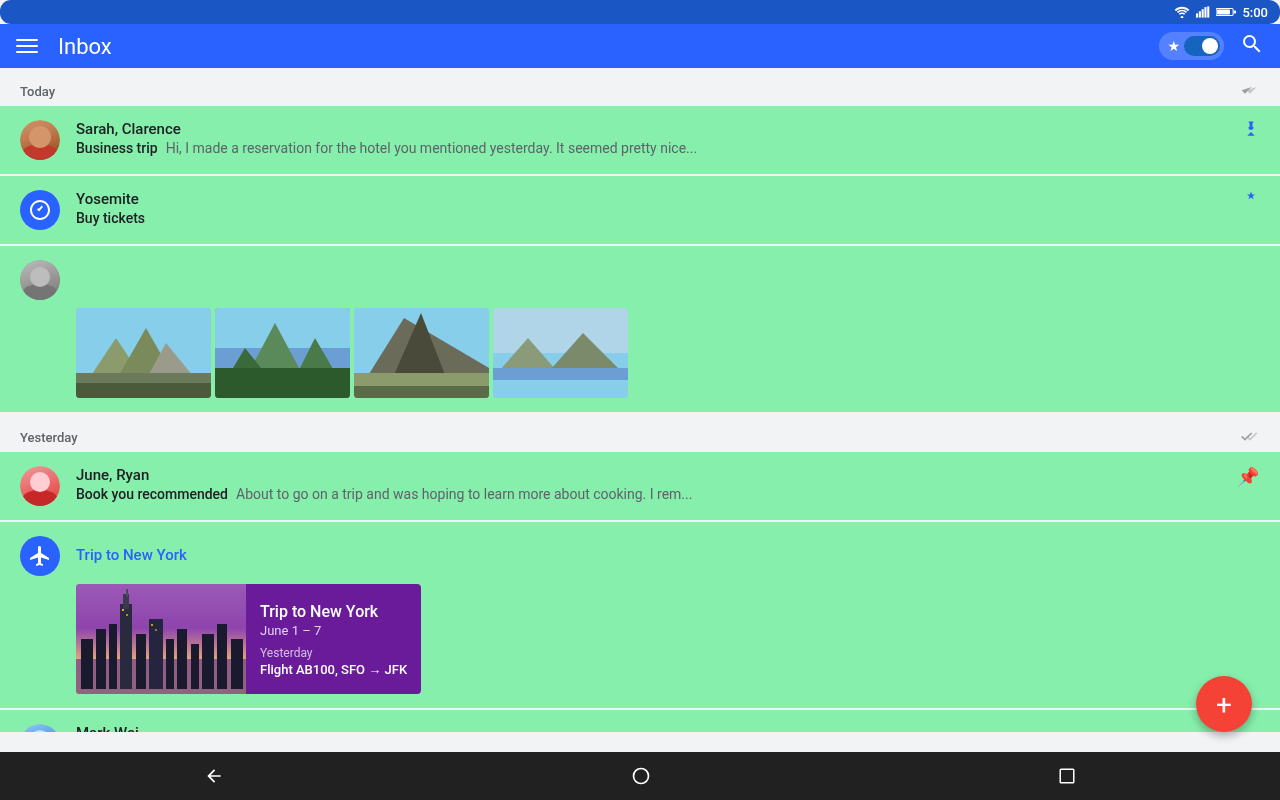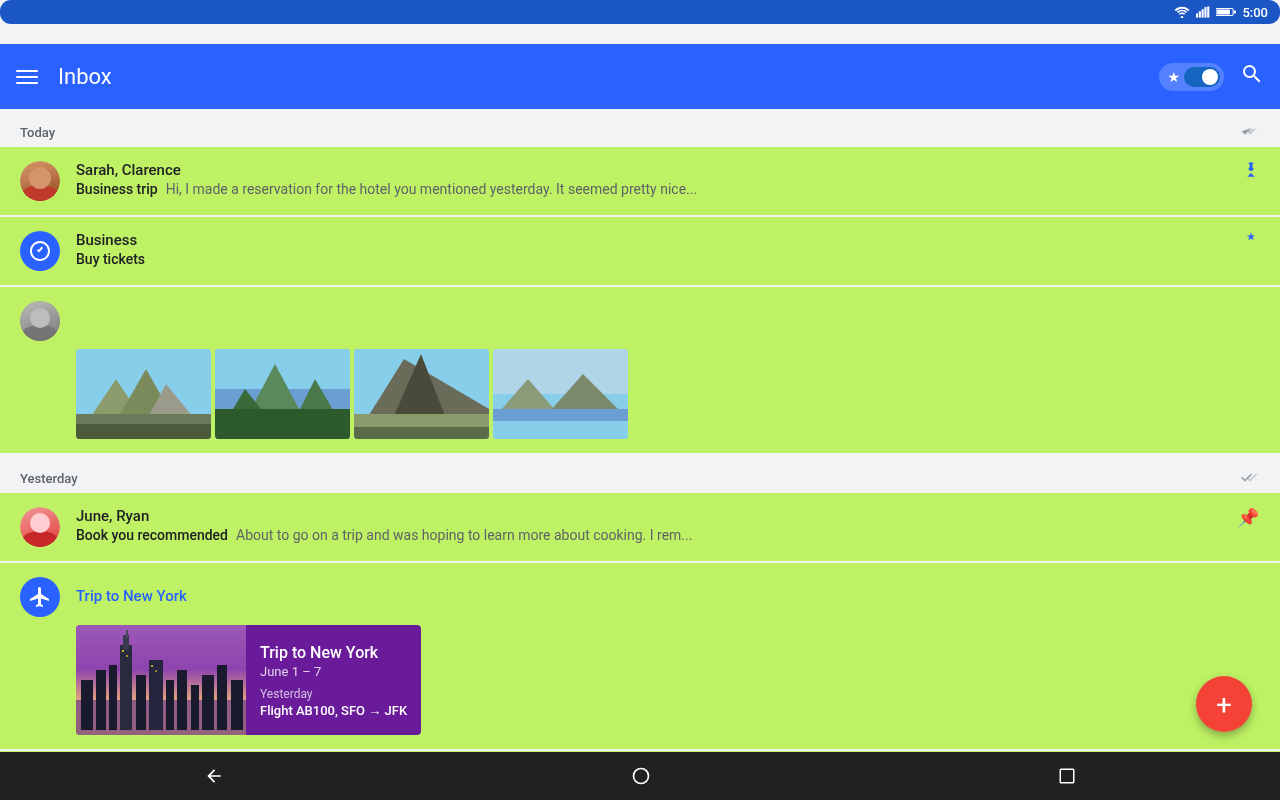--- a/index.html
+++ b/index.html
@@ -31,27 +31,26 @@
     }
     .status-time {
       color: white;
       font-size: 13px;
       font-weight: 500;
     }
 
     
     .app-bar {
       width: 100%;
-      height: 65px;
+      height: 44px;
       background: #2962ff;
       display: flex;
       align-items: center;
       padding: 0 16px;
       gap: 20px;
-      margin-top: 20px;
     }
     .hamburger-icon {
       color: white;
       font-size: 20px;
       cursor: pointer;
       display: flex;
       flex-direction: column;
       gap: 4px;
     }
     .hamburger-icon span {
@@ -129,21 +128,21 @@
     .select-all-icon {
       color: #9aa0a6;
       font-size: 14px;
       display: flex;
       align-items: center;
       gap: 2px;
     }
 
     
     .email-card {
-      background: #bef264;
+      background: #86efac;
       margin: 1px 0;
       display: flex;
       align-items: flex-start;
       padding: 14px 20px;
       border-bottom: 1px solid #f1f3f4;
       cursor: pointer;
       min-height: 60px;
     }
     .email-avatar {
       width: 40px;
@@ -435,21 +434,21 @@
     </span>
   </div>
 
   <div class="email-card">
     <div class="email-avatar reminder-avatar">
       <svg width="24" height="24" viewBox="0 0 24 24" fill="white">
         <path d="M9 11.5l2 2L15 9l-1.4-1.4L11 10.7l-.6-.6L9 11.5zM12 2C6.5 2 2 6.5 2 12s4.5 10 10 10 10-4.5 10-10S17.5 2 12 2zm0 18c-4.4 0-8-3.6-8-8s3.6-8 8-8 8 3.6 8 8-3.6 8-8 8z"></path>
       </svg>
     </div>
     <div class="email-content">
-      <div class="email-sender">Business</div>
+      <div class="email-sender">Yosemite</div>
       <div class="email-subject-row">
         <span class="email-subject">Buy tickets</span>
       </div>
     </div>
     <span class="email-pin">
       <svg width="18" height="18" viewBox="0 0 24 24" fill="#2962ff">
           <path d="M12 2l1.5 4h4l-3.3 2.4 1.3 4L12 10l-3.5 2.4 1.3-4L6.5 6h4z"></path>
         </svg>
     </span>
   </div>

